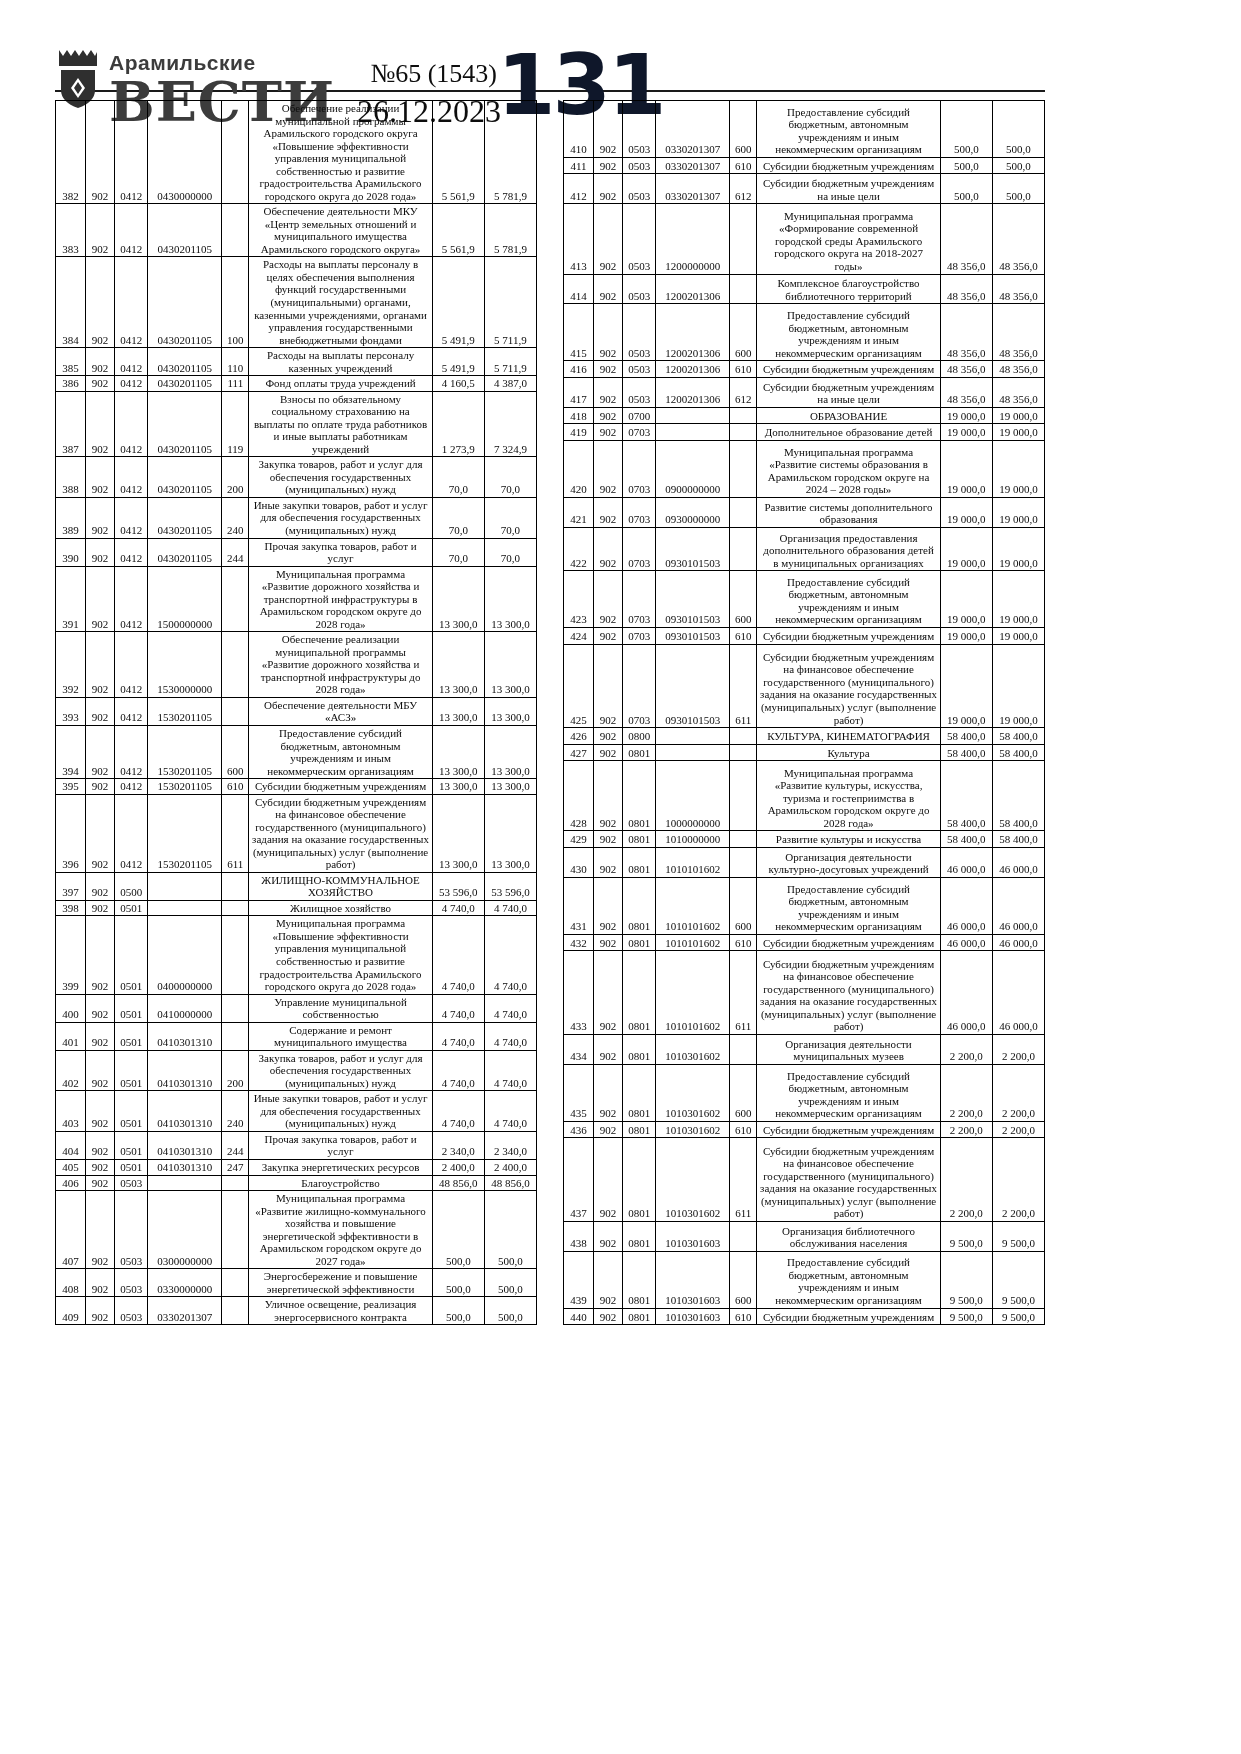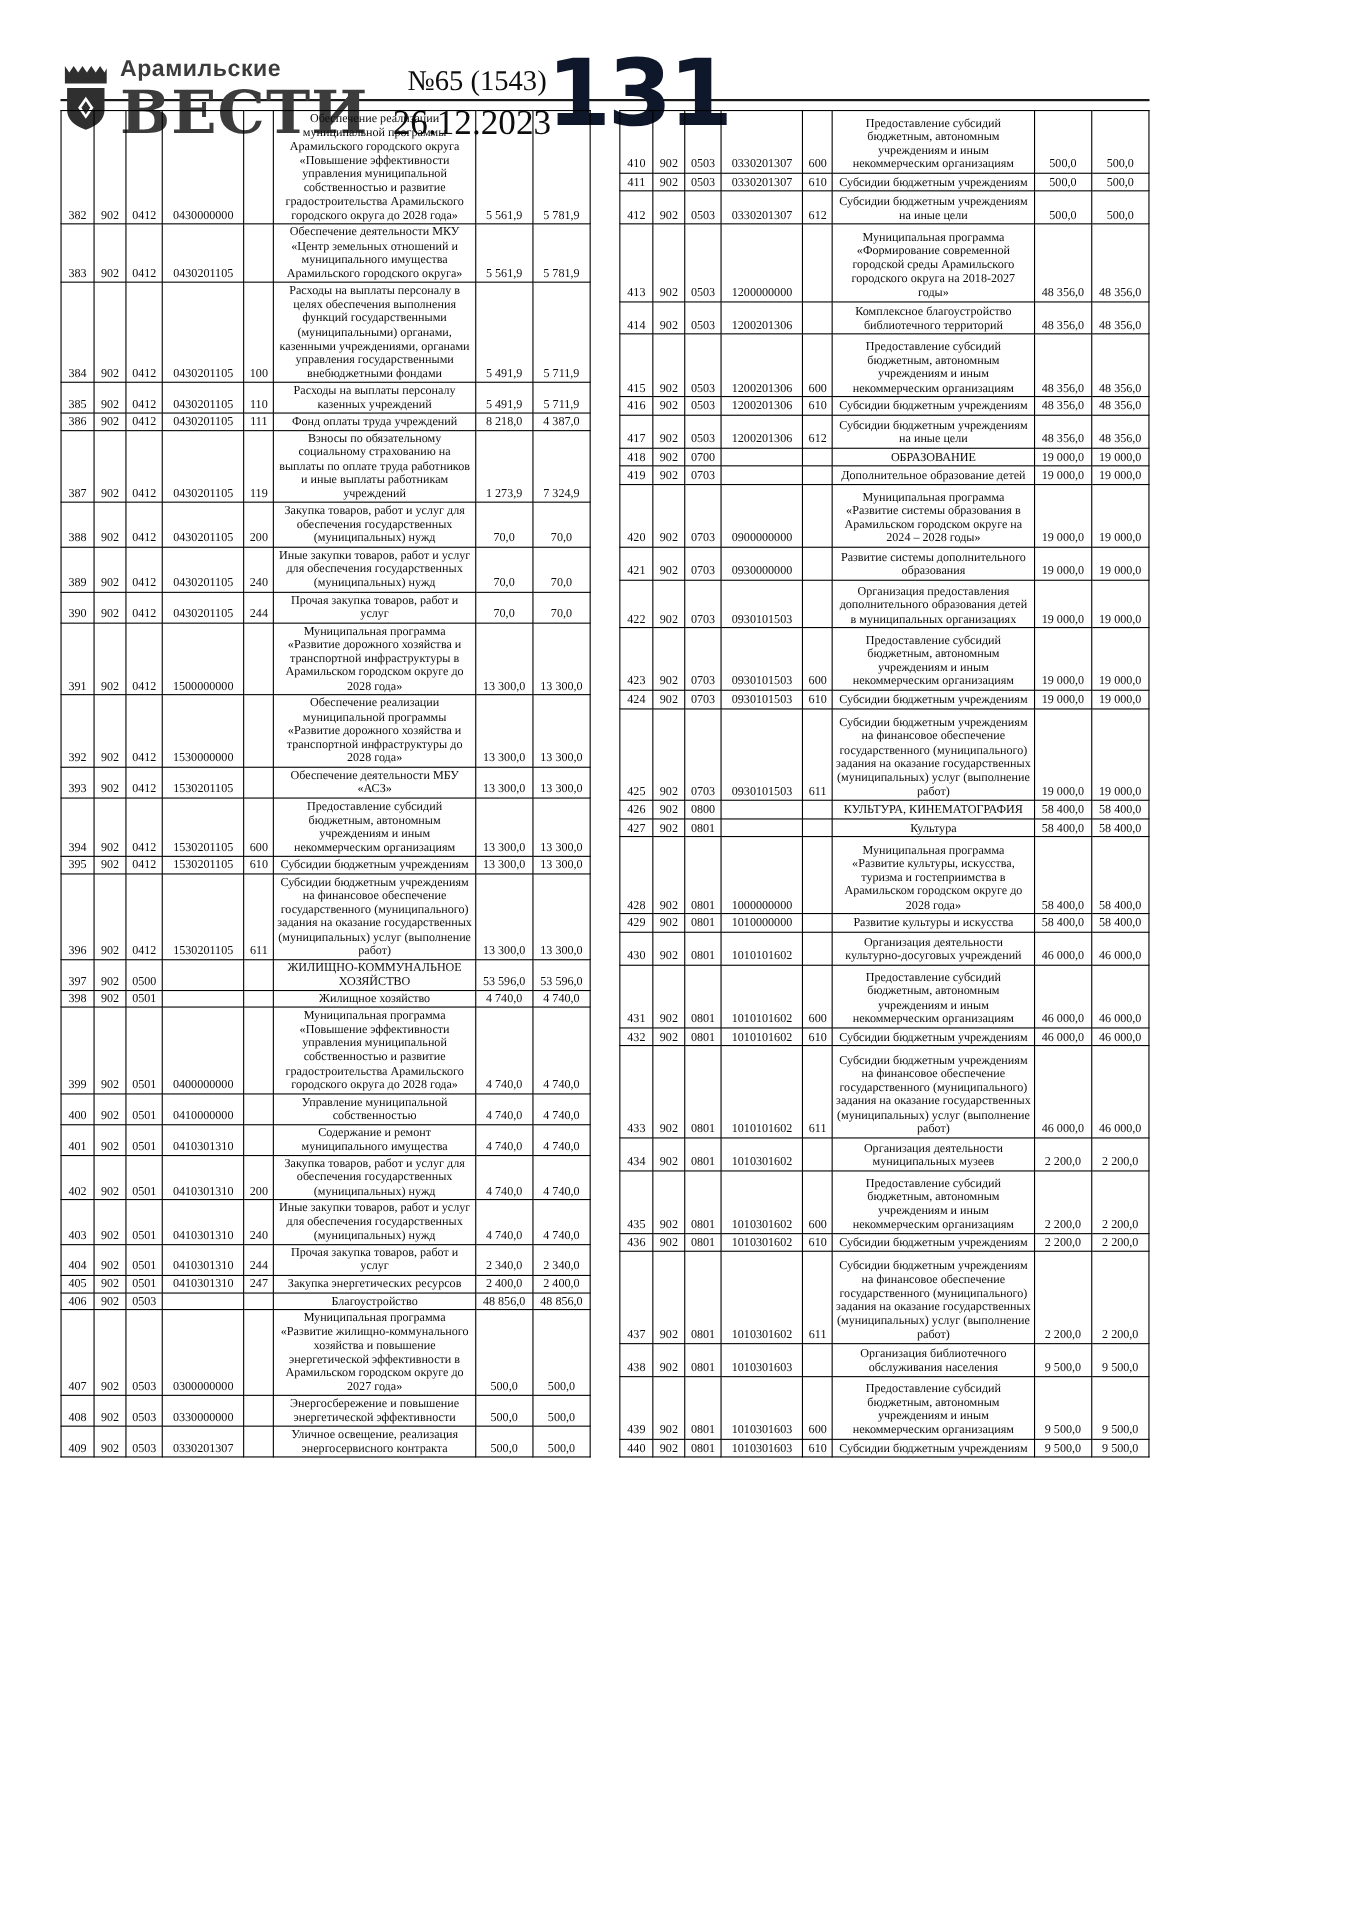--- a/index.html
+++ b/index.html
@@ -8,21 +8,21 @@
     width:1241px; height:1754px; overflow:hidden; position:relative;
     font-family:"Liberation Serif", serif; color:#0d0d0d;
   }
   .content { width:990px; margin-left:55px; }
 
   
   .masthead {
     display:flex; align-items:flex-start;
     padding-top:48px; height:88px;
   }
-  .brand { display:flex; align-items:center; width:258px; }
+  .brand { display:flex; align-items:flex-start; width:258px; }
   .crest { width:46px; height:62px; margin-right:8px; flex:0 0 auto; }
   .brand-text { display:flex; flex-direction:column; line-height:1; padding-top:4px; }
   .brand-top { font-family:"Liberation Sans", sans-serif; font-weight:bold; font-size:21px; color:#3c3c3c; letter-spacing:.5px; }
   .brand-bottom { font-family:"DejaVu Serif", serif; font-weight:bold; font-size:54px; color:#3c3c3c; letter-spacing:1px; margin-top:2px; }
   .section-title {
     font-family:"DejaVu Serif", serif; font-style:italic; font-weight:bold;
     font-size:52px; color:#111; flex:1 1 auto; text-align:center; padding-top:6px;
   }
   .issue-block { width:140px; text-align:right; padding-top:10px; line-height:1.25;margin-left:44px; }
   .issue-number { font-size:26px; }
@@ -122,21 +122,21 @@
             <td class="c6">5 491,9</td>
             <td class="c7">5 711,9</td>
           </tr>
           <tr>
             <td class="c0">386</td>
             <td class="c1">902</td>
             <td class="c2">0412</td>
             <td class="c3">0430201105</td>
             <td class="c4">111</td>
             <td class="c5">Фонд оплаты труда учреждений</td>
-            <td class="c6">8 218,0</td>
+            <td class="c6">4 160,5</td>
             <td class="c7">4 387,0</td>
           </tr>
           <tr>
             <td class="c0">387</td>
             <td class="c1">902</td>
             <td class="c2">0412</td>
             <td class="c3">0430201105</td>
             <td class="c4">119</td>
             <td class="c5">Взносы по обязательному социальному страхованию на выплаты по оплате труда работников и иные выплаты работникам учреждений</td>
             <td class="c6">1 273,9</td>

